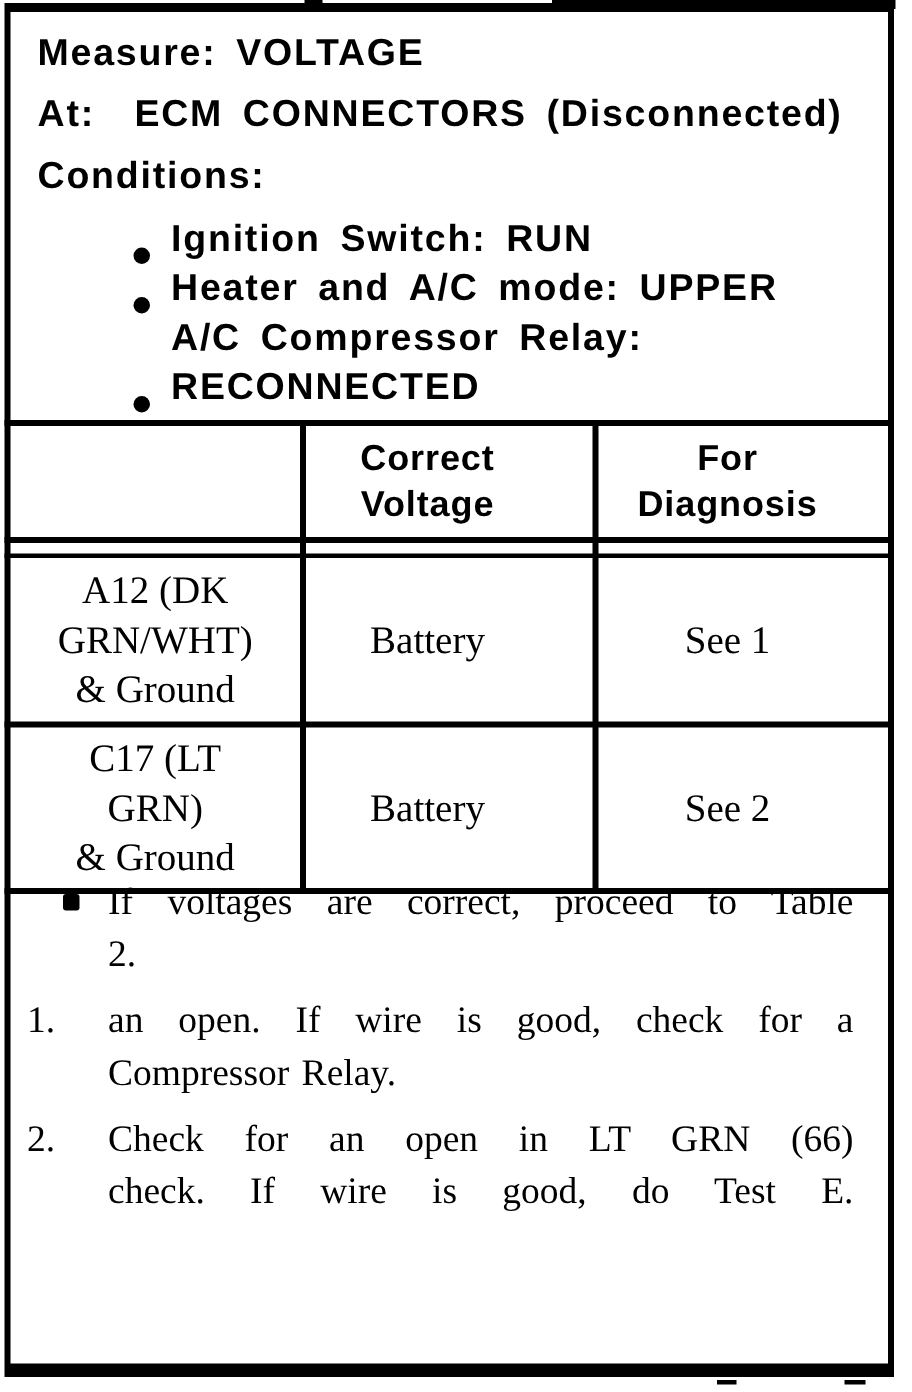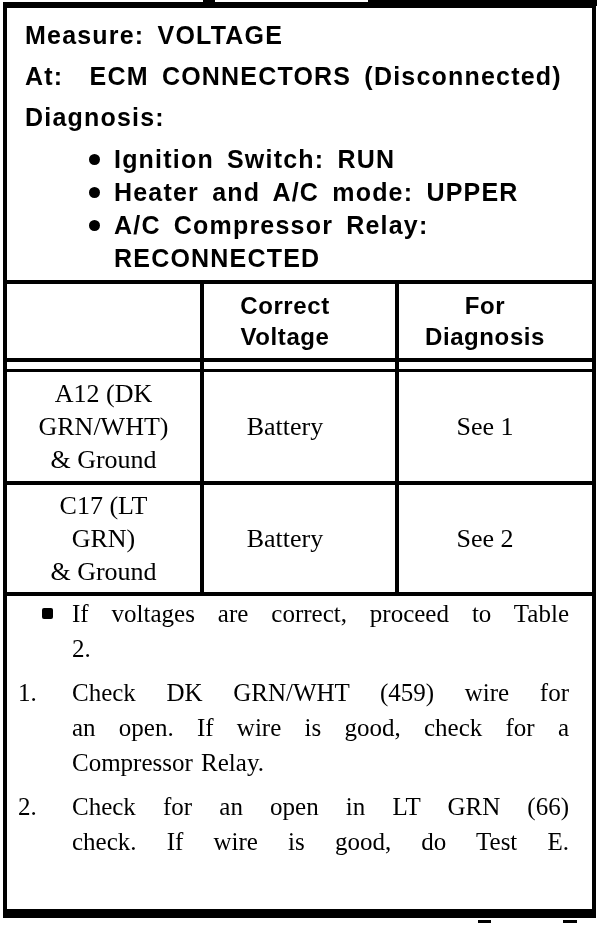--- a/index.html
+++ b/index.html
@@ -23,21 +23,21 @@
 
   
   .conditions{
     position:absolute;left:7px;top:8px;width:585px;box-sizing:border-box;
     padding:12px 6px 0 18px;
     font-family:"Liberation Sans",sans-serif;font-weight:bold;
     font-size:25px;letter-spacing:1.2px;word-spacing:5px;
   }
   .cond-line{line-height:30px;margin:0 0 11px 0;white-space:pre-wrap;}
   .cond-items{margin-top:1px;}
-  .cond-item{display:flex;padding-left:64px;line-height:33px;}
+  .cond-item{display:flex;padding-left:64px;line-height:33px;align-items:flex-end;}
   .dot{
     flex:none;width:11px;height:11px;border-radius:50%;background:#000;
     margin:11px 14px 0 0;
   }
   .cond-text{white-space:pre-line;}
 
   
   .th,.td{
     position:absolute;display:flex;align-items:center;justify-content:center;
     text-align:center;white-space:pre-line;
@@ -49,22 +49,22 @@
   }
   .td{font-size:26px;line-height:33px;}
   .c1{left:7px;width:193px;}
   .c2{left:204px;width:162px;}
   .c3{left:399px;width:172px;}
   .r1{top:372px;height:109px;}
   .r2{top:485px;height:107px;}
 
   
   .notes{
-    position:absolute;left:7px;top:596px;width:585px;height:310px;
-    box-sizing:border-box;
+    position:absolute;left:7px;top:572px;width:585px;height:310px;
+    box-sizing:border-box;padding-top:12px;
     font-size:25px;line-height:35px;word-spacing:2px;
   }
   .note{display:flex;margin-bottom:9px;}
   .note-marker{flex:none;width:65px;box-sizing:border-box;padding-left:11px;}
   .note-dot{
     flex:none;width:11px;height:11px;background:#000;border-radius:2px;
     margin:12px 0 0 35px;
   }
   .note-marker.as-dot{padding-left:0;display:flex;}
   .note-text{flex:1;padding-right:23px;}
@@ -79,21 +79,21 @@
 
   <div class="frame"></div>
   <div class="artifact" style="left:203px;top:0;width:12px;height:3px;"></div>
   <div class="artifact" style="left:368px;top:0;width:229px;height:6px;"></div>
   <div class="artifact" style="left:478px;top:920px;width:13px;height:3px;"></div>
   <div class="artifact" style="left:563px;top:920px;width:14px;height:3px;"></div>
 
   <div class="conditions">
     <div class="cond-line">Measure: VOLTAGE</div>
     <div class="cond-line">At:  ECM CONNECTORS (Disconnected)</div>
-    <div class="cond-line">Diagnosis:</div>
+    <div class="cond-line">Conditions:</div>
     <div class="cond-items">
       <div class="cond-item">
         <span class="dot"></span>
         <span class="cond-text">Ignition Switch: RUN</span>
       </div>
       <div class="cond-item">
         <span class="dot"></span>
         <span class="cond-text">Heater and A/C mode: UPPER</span>
       </div>
       <div class="cond-item">
@@ -134,21 +134,20 @@
         <span class="note-dot"></span>
       </span>
       <span class="note-text">
           <div class="jline">If voltages are correct, proceed to Table</div>
           <div class="jline jlast">2.</div>
         </span>
     </div>
     <div class="note">
       <span class="note-marker">1.</span>
       <span class="note-text">
-          <div class="jline">Check DK GRN/WHT (459) wire for</div>
           <div class="jline">an open. If wire is good, check for a</div>
           <div class="jline jlast">Compressor Relay.</div>
         </span>
     </div>
     <div class="note">
       <span class="note-marker">2.</span>
       <span class="note-text justify-all">
           <div class="jline">Check for an open in LT GRN (66)</div>
           <div class="jline jlast">check. If wire is good, do Test E.</div>
         </span>

